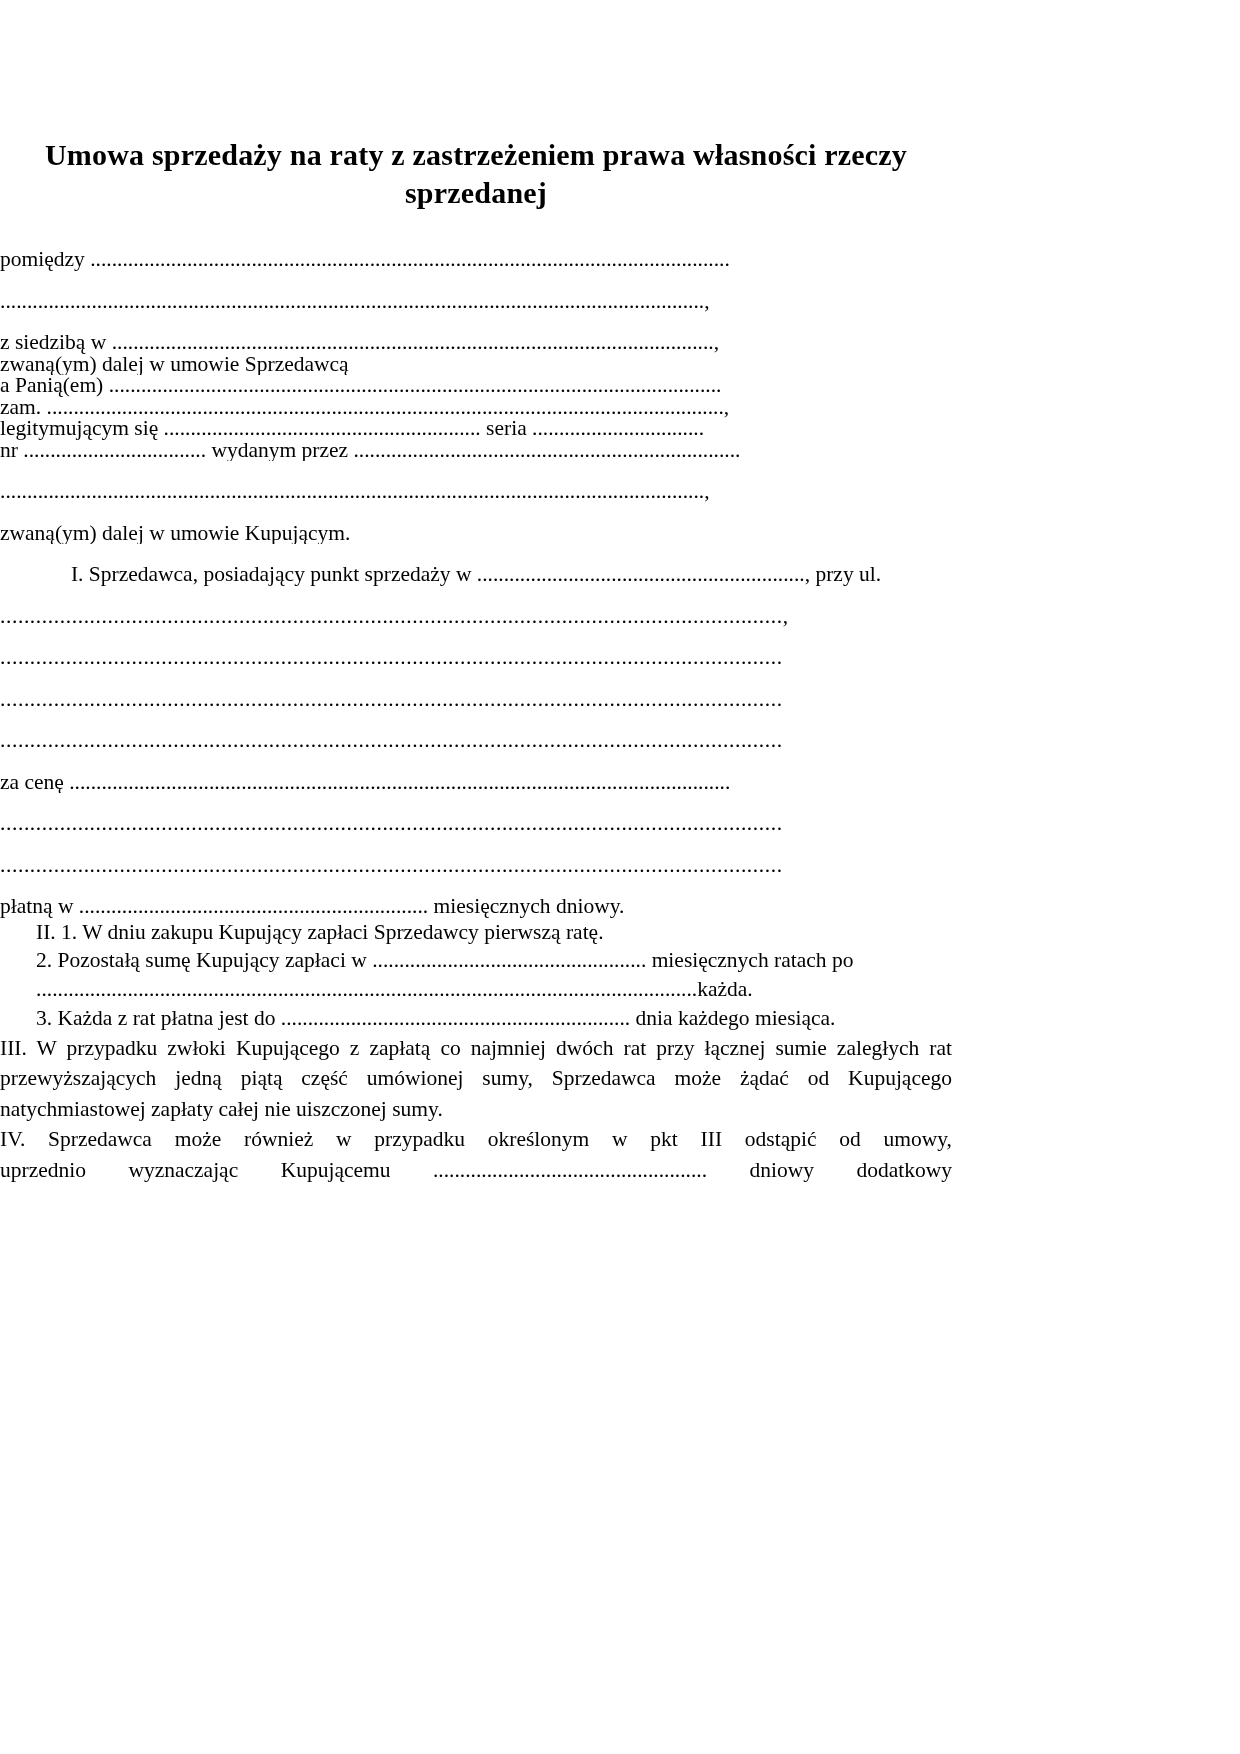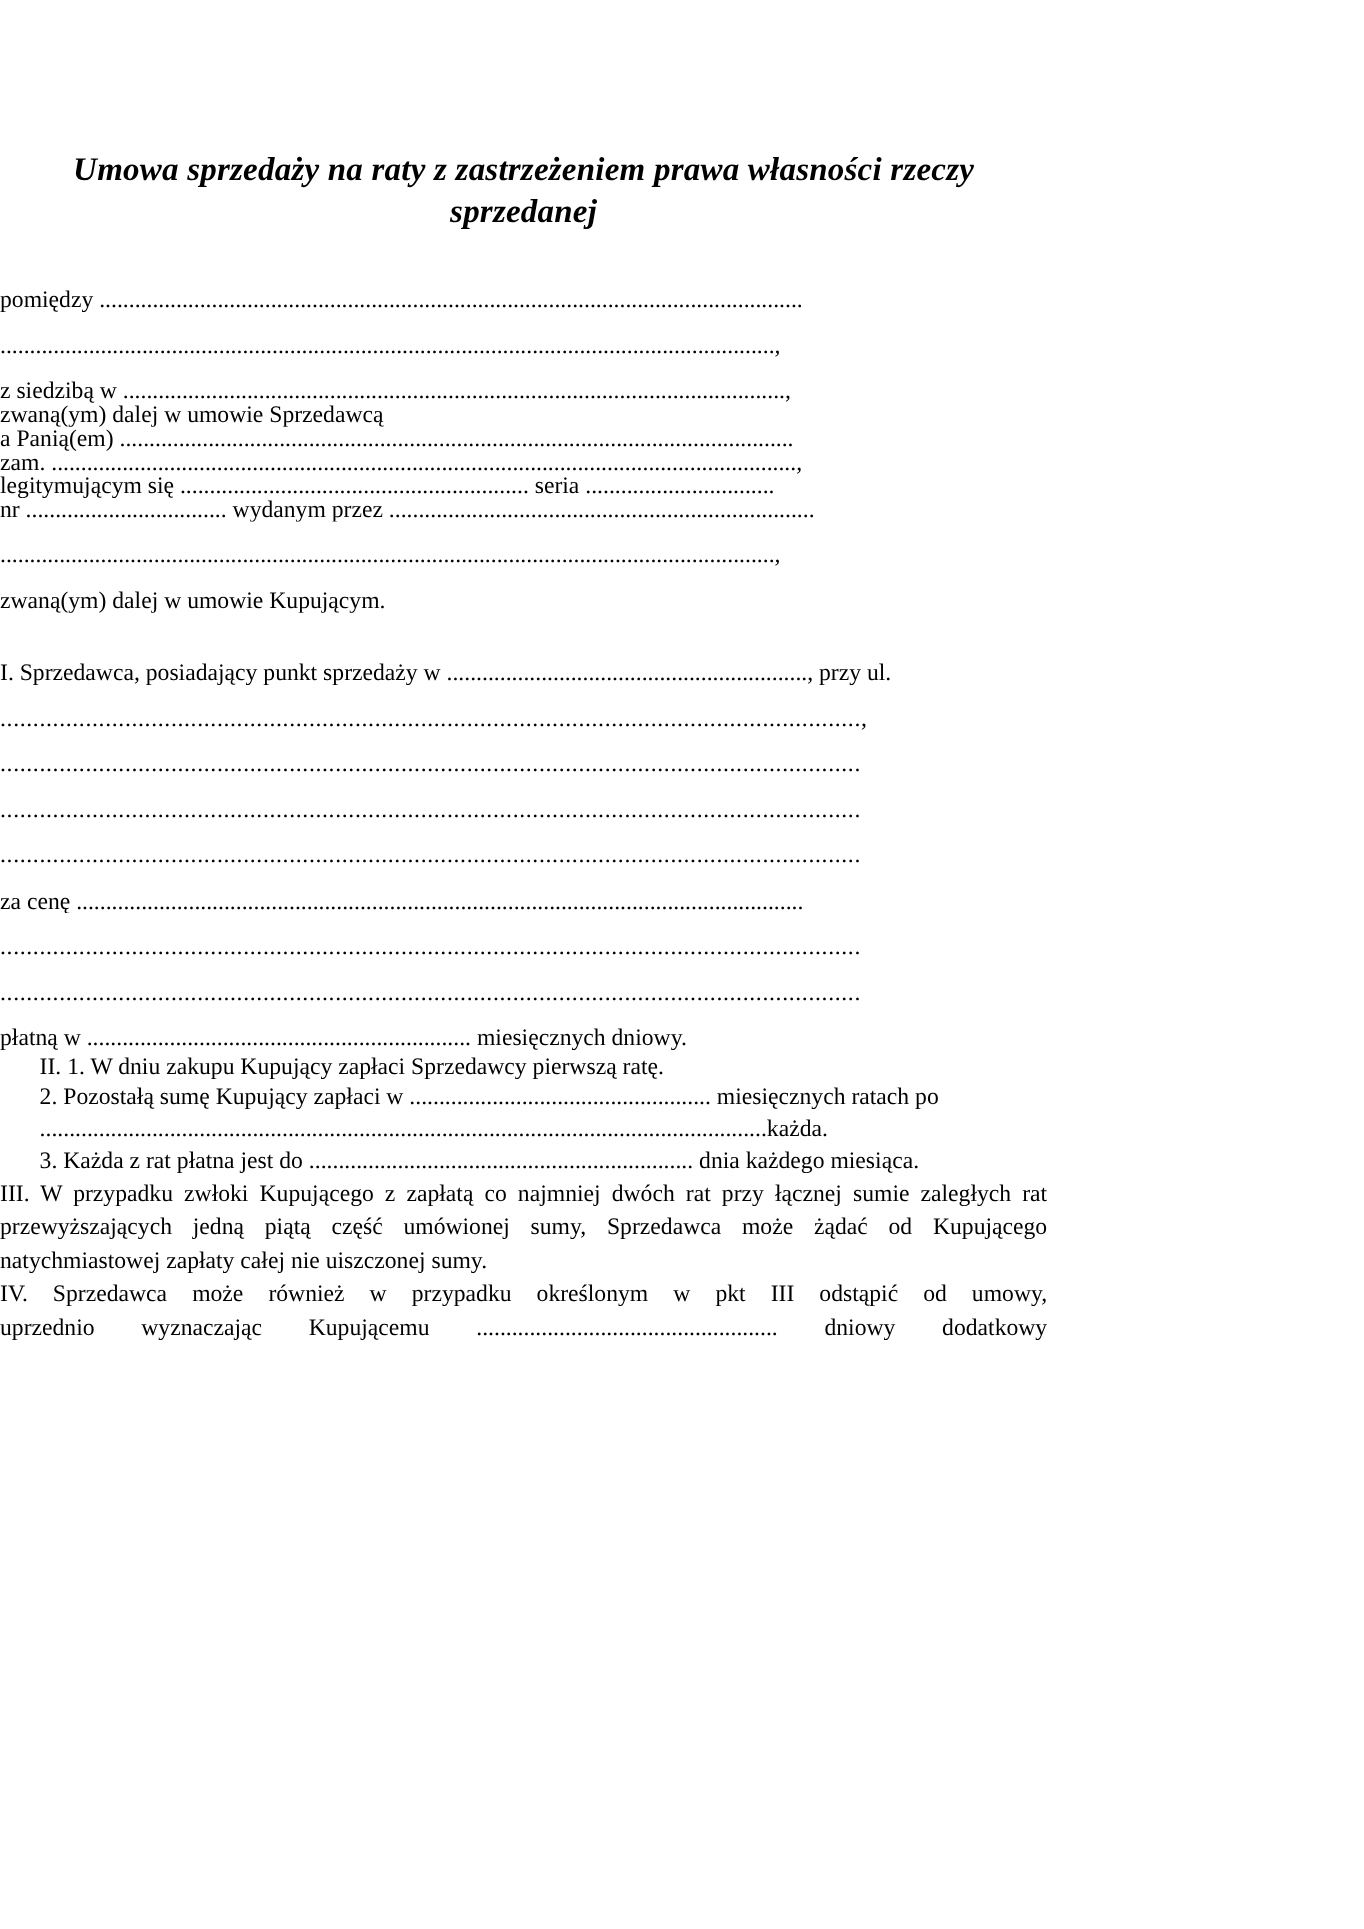--- a/index.html
+++ b/index.html
@@ -28,45 +28,44 @@
     font-weight: bold;
     line-height: 1.28;
     text-align: center;
     margin: 0;
     padding: 0;
     position: absolute;
     top: 136px;
     left: 40px;
     width: 872px;
     letter-spacing: 0.2px;
-    font-style: italic;
   }
 
   
   .body-area {
     position: absolute;
     top: 243px;
     left: 0;
     width: 952px;
     font-size: 21.5px;
   }
 
   .line {
     position: relative;
     white-space: nowrap;
     overflow: hidden;
     line-height: 1.0;
   }
 
   
-  .sp-lg { margin-top: 19px; }
+  .sp-lg { margin-top: 6px; }
   .sp-md { margin-top: 20px; }
   .sp-sm { }
   .sp-xs { margin-top: 4px; }
-  .gap-block { margin-top: 44px; }
+  .gap-block { margin-top: 20px; text-align: center; }
   .gap-block-sm { margin-top: 36px; }
 
   
   .rule-line {
     position: relative;
     overflow: hidden;
     white-space: nowrap;
     letter-spacing: 0.6px;
     font-size: 21.5px;
     line-height: 1.0;

